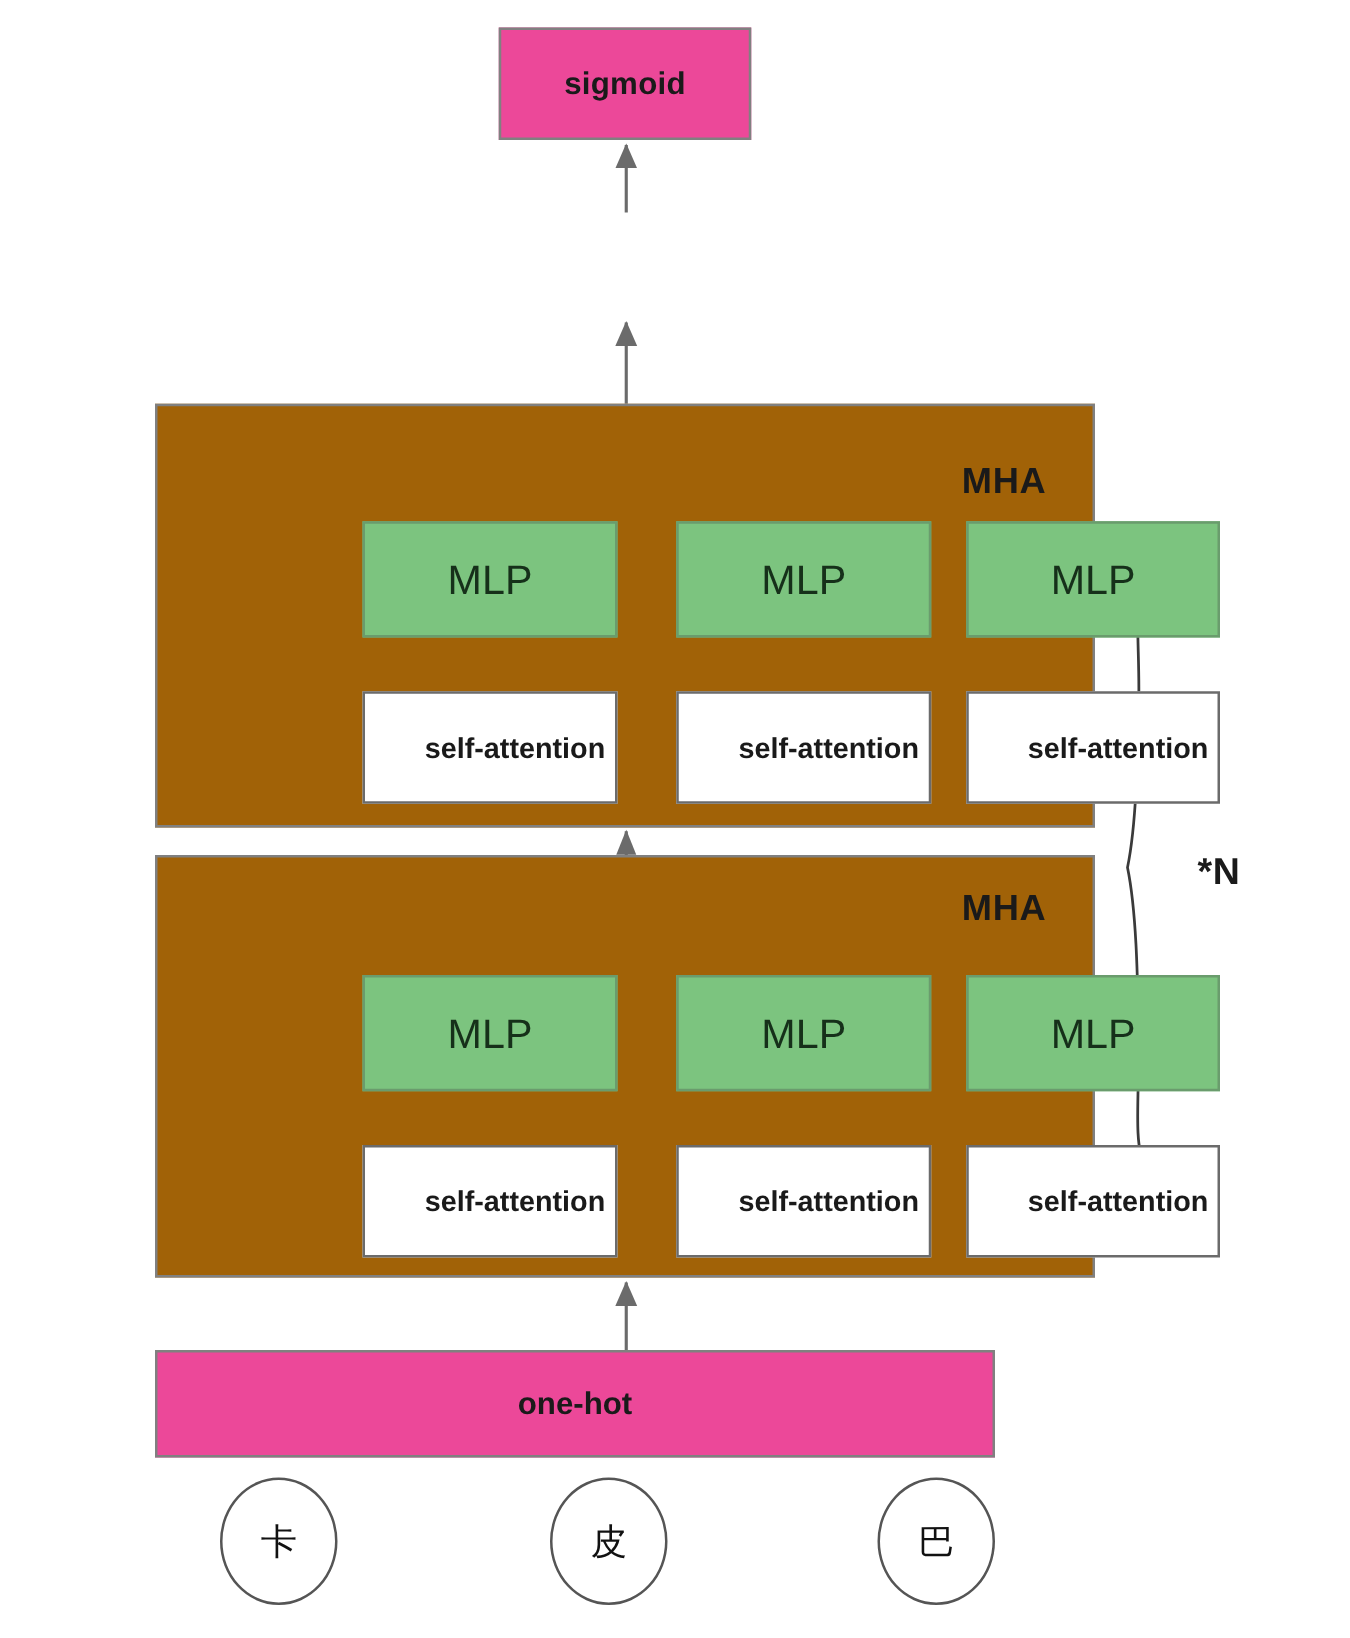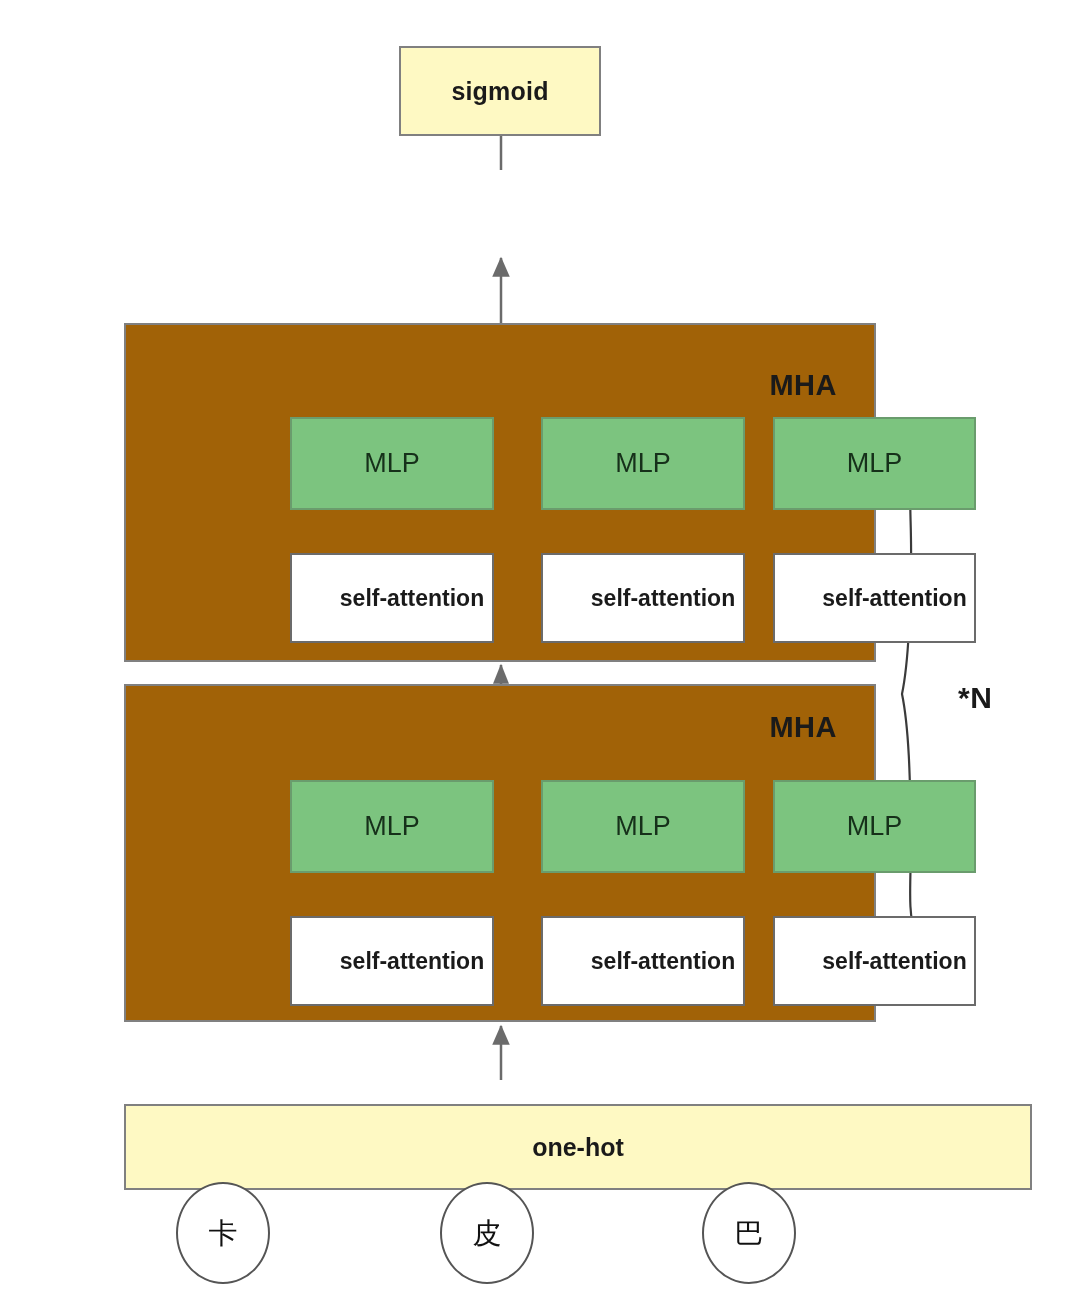--- a/index.html
+++ b/index.html
@@ -16,26 +16,25 @@
     position: relative;
     width: 1080px;
     height: 1310px;
     background: #ffffff;
     overflow: hidden;
   }
   .node {
     position: absolute;
     box-sizing: border-box;
     border: 2px solid #808080;
-    background: #fef9c3;
+    background: #ec4899;
     display: flex;
     align-items: center;
     justify-content: center;
     color: #1a1a1a;
-    margin-top: 24px;
   }
   .node-label {
     display: block;
     text-align: center;
     line-height: 1;
   }
   
   #sigmoid-box {
     left: 399px; top: 22px; width: 202px; height: 90px;
   }
@@ -74,21 +73,21 @@
     position: absolute;
     box-sizing: border-box;
     border: 2px solid #6a9c6d;
     background: #7cc47f;
     height: 93px;
     display: flex;
     align-items: center;
     justify-content: center;
   }
   .mlp-box .node-label {
-    font-size: 27px; font-weight: normal; color: #16301a;
+    font-size: 33px; font-weight: normal; color: #16301a;
   }
   
   .attn-box {
     position: absolute;
     box-sizing: border-box;
     border: 2px solid #6b6b6b;
     background: #ffffff;
     height: 90px;
     display: flex;
     align-items: center;
@@ -102,21 +101,21 @@
   .col-0 { left: 164px; width: 204px; }
   .col-1 { left: 415px; width: 204px; }
   .col-2 { left: 647px; width: 203px; }
   
   .mlp-row-top   { top: 92px; }
   .attn-row-top  { top: 228px; }
   .mlp-row-bot   { top: 94px; }
   .attn-row-bot  { top: 230px; }
   
   #onehot-box {
-    left: 124px; top: 1080px; width: 908px; height: 86px;
+    left: 124px; top: 1080px; width: 672px; height: 86px;
   }
   #onehot-box .node-label {
     font-size: 25px; font-weight: bold;
   }
   
   .token-circle {
     position: absolute;
     box-sizing: border-box;
     width: 94px; height: 102px;
     border: 2px solid #555555;

